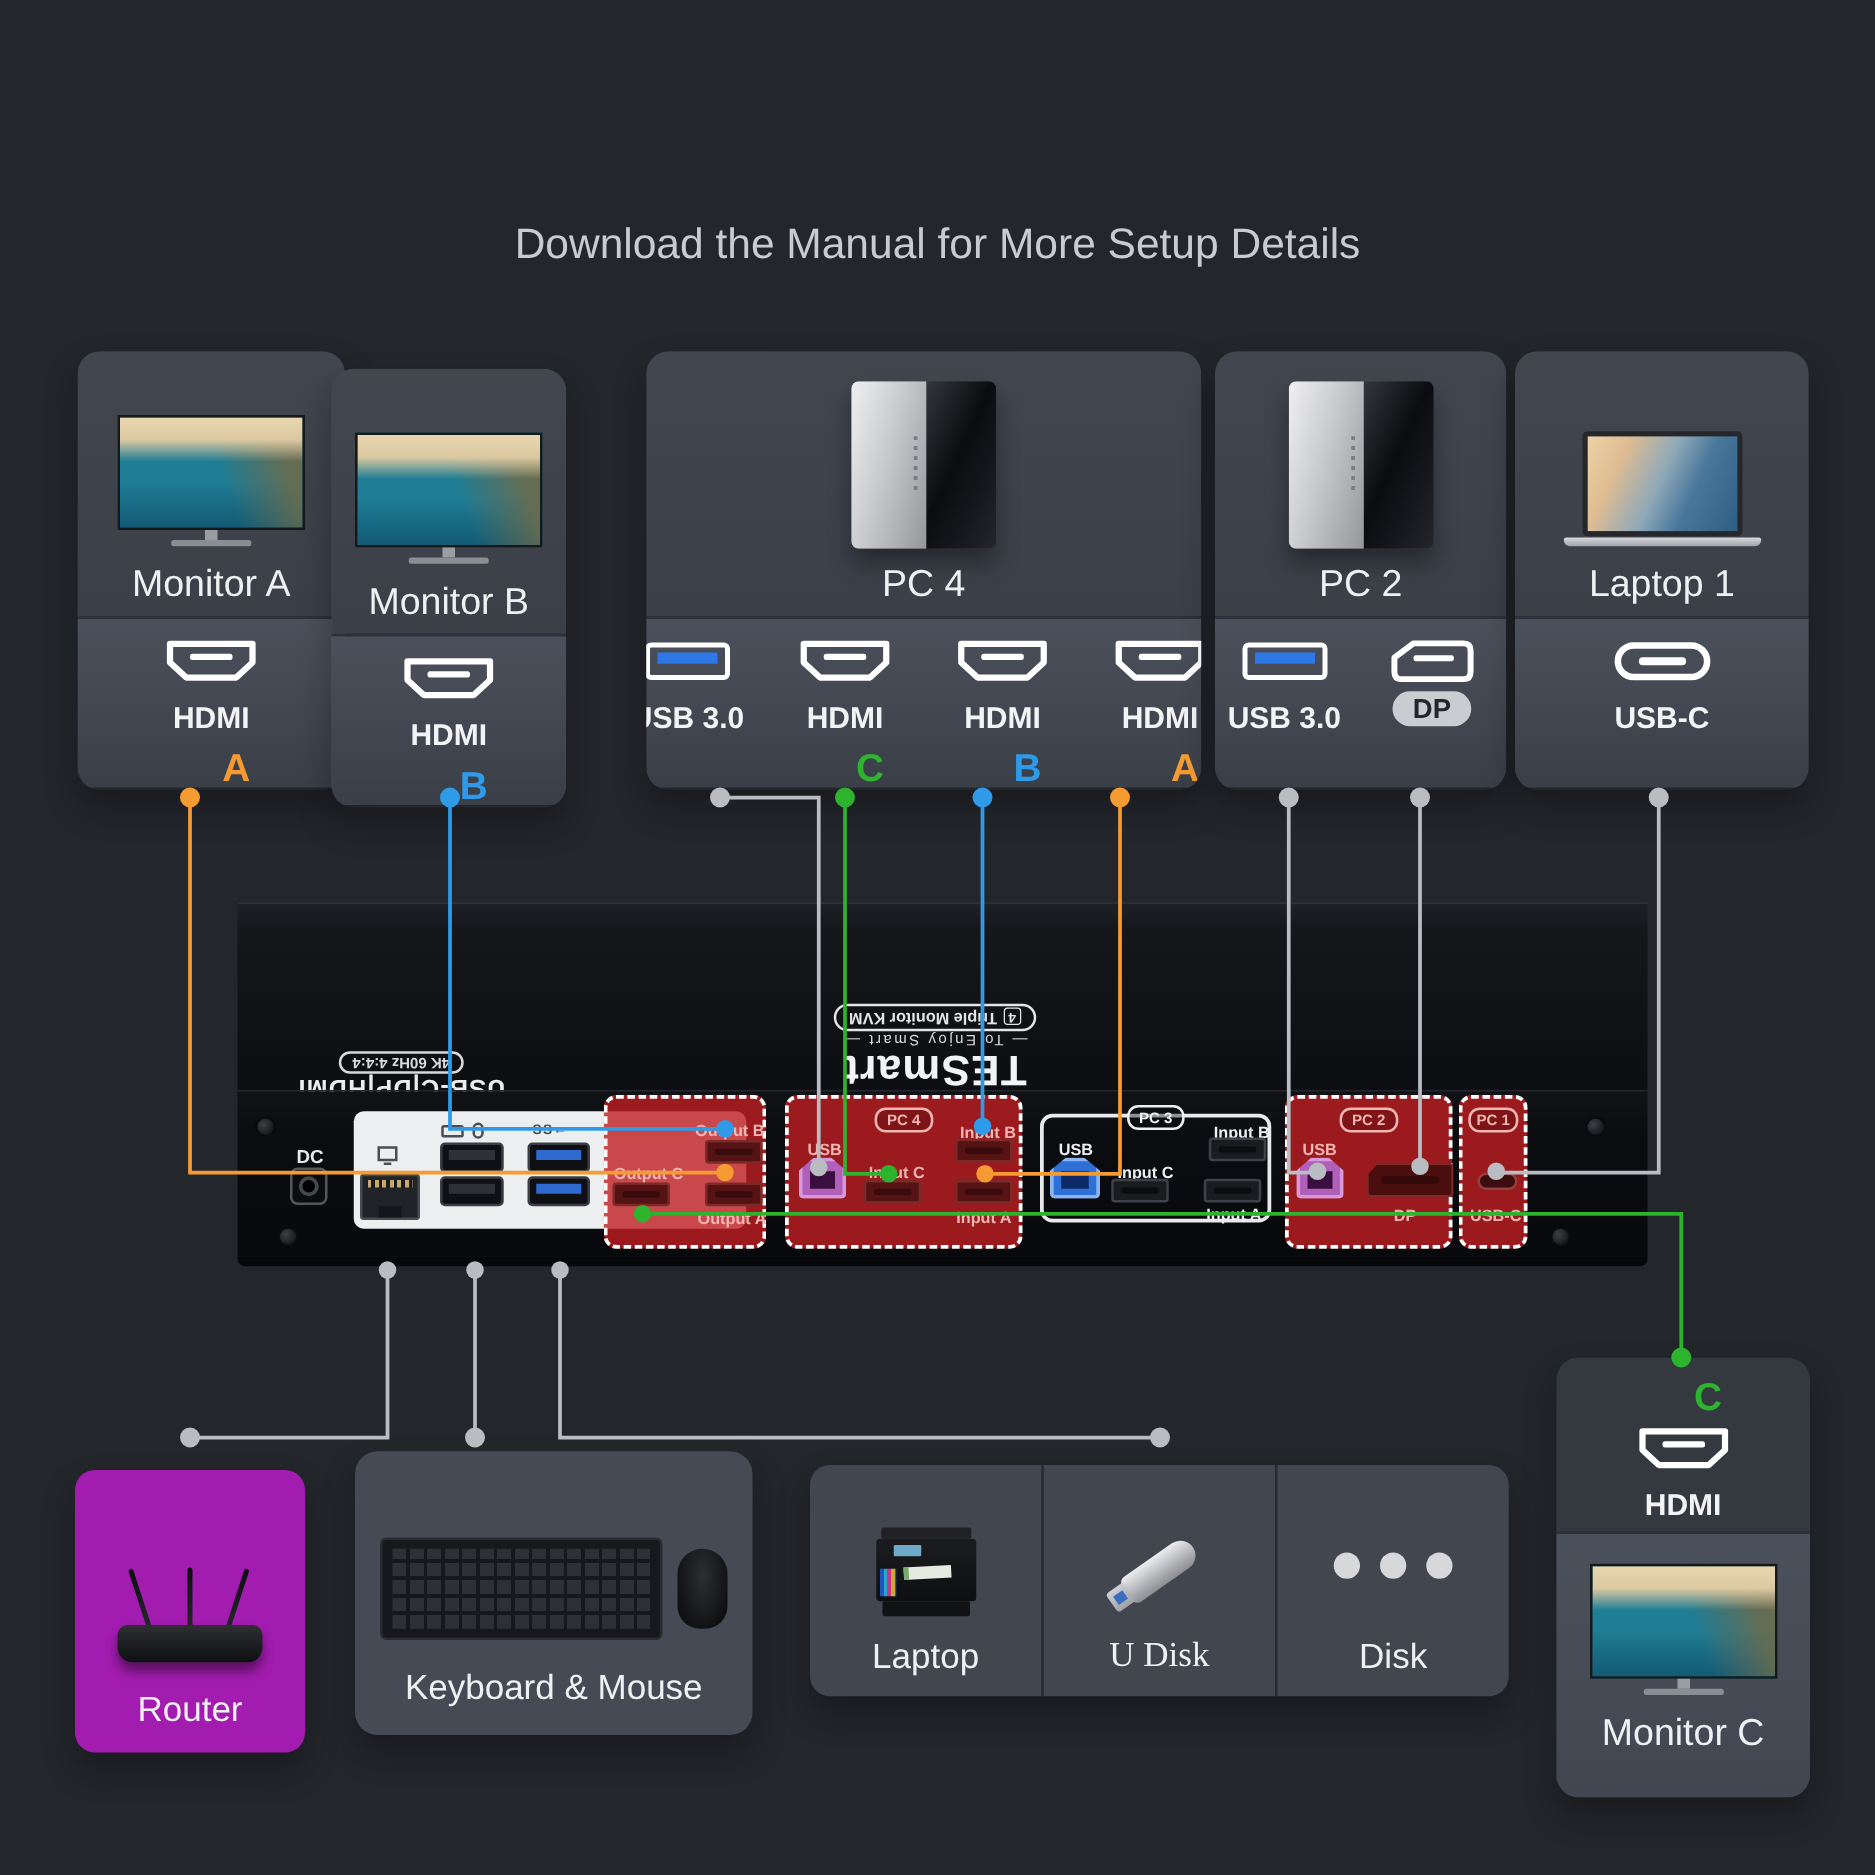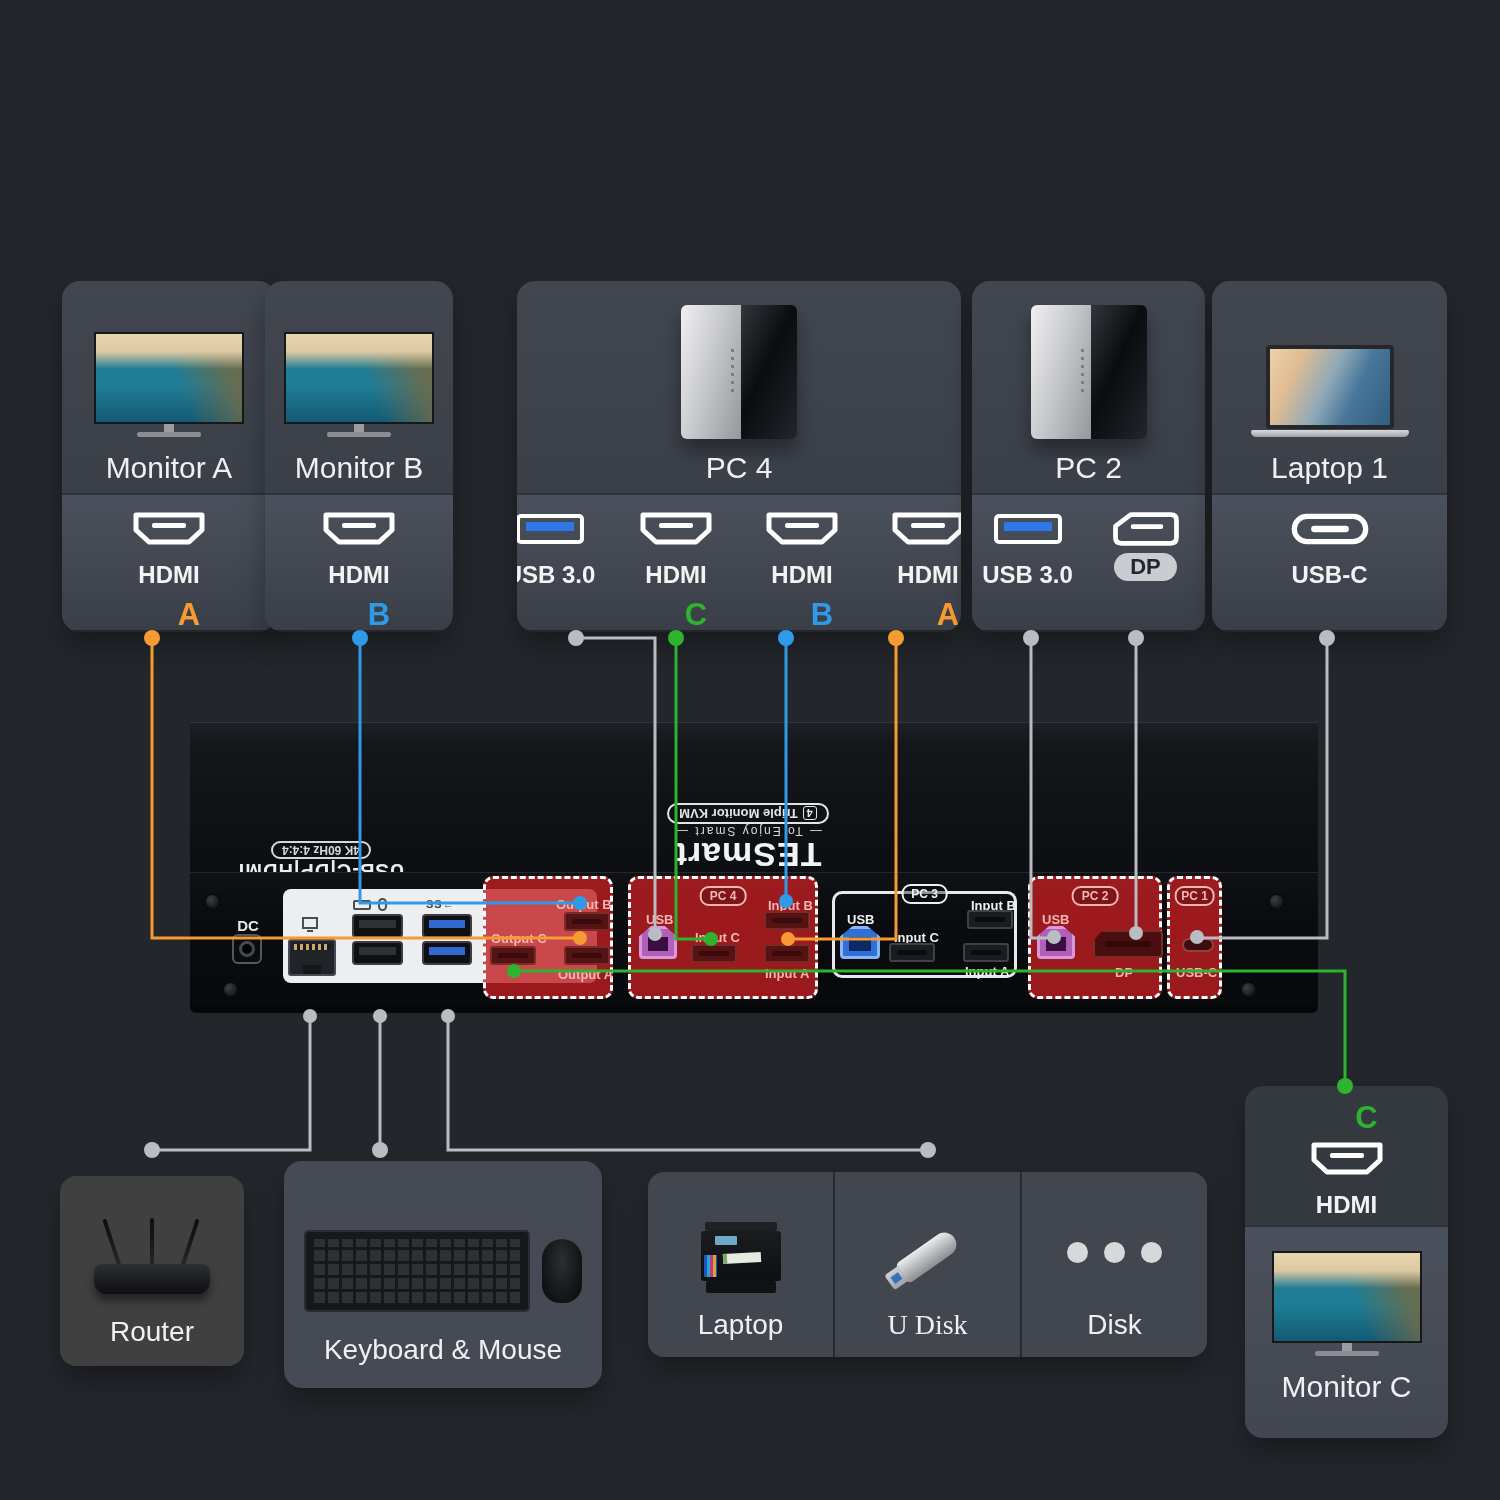--- a/index.html
+++ b/index.html
@@ -146,20 +146,21 @@
   .dpport::after{content:"";position:absolute;left:10px;right:10px;top:9px;height:6px;background:#330909;border-radius:2px;}
 
   .lines{position:absolute;left:0;top:0;width:1500px;height:1500px;pointer-events:none;z-index:40;}
   .gsep{border-left:2px solid #272a30;}
 </style>
 </head>
 <body>
 
 <div class="stage">
 
+  <div class="subtitle">Download the Manual for More Setup Details</div>
 
   <div class="card" style="left:62px;top:281px;width:214px;height:351px;">
     <div class="card-top" style="height:212px;padding-bottom:8px;">
       <div class="monitor-img" style="margin-bottom:14px;">
         <div class="scr"></div>
           <div class="neck"></div>
           <div class="base"></div>
       </div>
       <div class="card-label">Monitor A</div>
     </div>
@@ -169,21 +170,21 @@
         <rect x="23" y="14" width="34" height="5" rx="2" fill="#fff"></rect>
       </svg>
       <div class="port-label">HDMI</div>
       <div class="mon-row">
         <span class="mon-ico c-orange"><span class="s"></span><span class="st"></span><span class="bs"></span></span>
         <span class="mon-letter c-orange">A</span>
       </div>
     </div>
   </div>
 
-  <div class="card" style="left:265px;top:281px;width:188px;height:351px;">
+  <div class="card" style="left:265px;top:295px;width:188px;height:351px;">
     <div class="card-top" style="height:212px;padding-bottom:8px;">
       <div class="monitor-img" style="margin-bottom:14px;">
         <div class="scr"></div>
           <div class="neck"></div>
           <div class="base"></div>
       </div>
       <div class="card-label">Monitor B</div>
     </div>
     <div class="card-bottom" style="height:137px;padding-top:14px;">
       <svg width="82" height="40" viewBox="0 0 80 40">
@@ -382,21 +383,21 @@
     </div>
 
     <div class="hlbox" style="left:977px;top:3px;width:55px;height:123px;">
       <span class="bx-pill" style="top:7px;padding:0 5px;">PC 1</span>
       <div class="usbc-port" style="left:12px;top:59px;width:32px;height:14px;"></div>
       <span class="bx-lbl" style="left:6px;top:86px;">USB-C</span>
     </div>
   </div>
   <div class="kvm-underside"></div>
 
-  <div class="card" style="left:60px;top:1176px;width:184px;height:190px;border-radius:16px;background:#404040;">
+  <div class="card" style="left:60px;top:1176px;width:184px;height:226px;border-radius:16px;background:#a21caf;">
     <div style="display:flex;flex-direction:column;align-items:center;justify-content:flex-end;height:100%;padding-bottom:18px;">
       <div class="router-img" style="margin-bottom:16px;">
         <i class="ant" style="left:16px;transform:rotate(-18deg);"></i>
         <i class="ant" style="left:56px;"></i>
         <i class="ant" style="left:94px;transform:rotate(18deg);"></i>
         <div class="bdy"></div>
       </div>
       <div class="card-label" style="font-size:28px;">Router</div>
     </div>
   </div>

